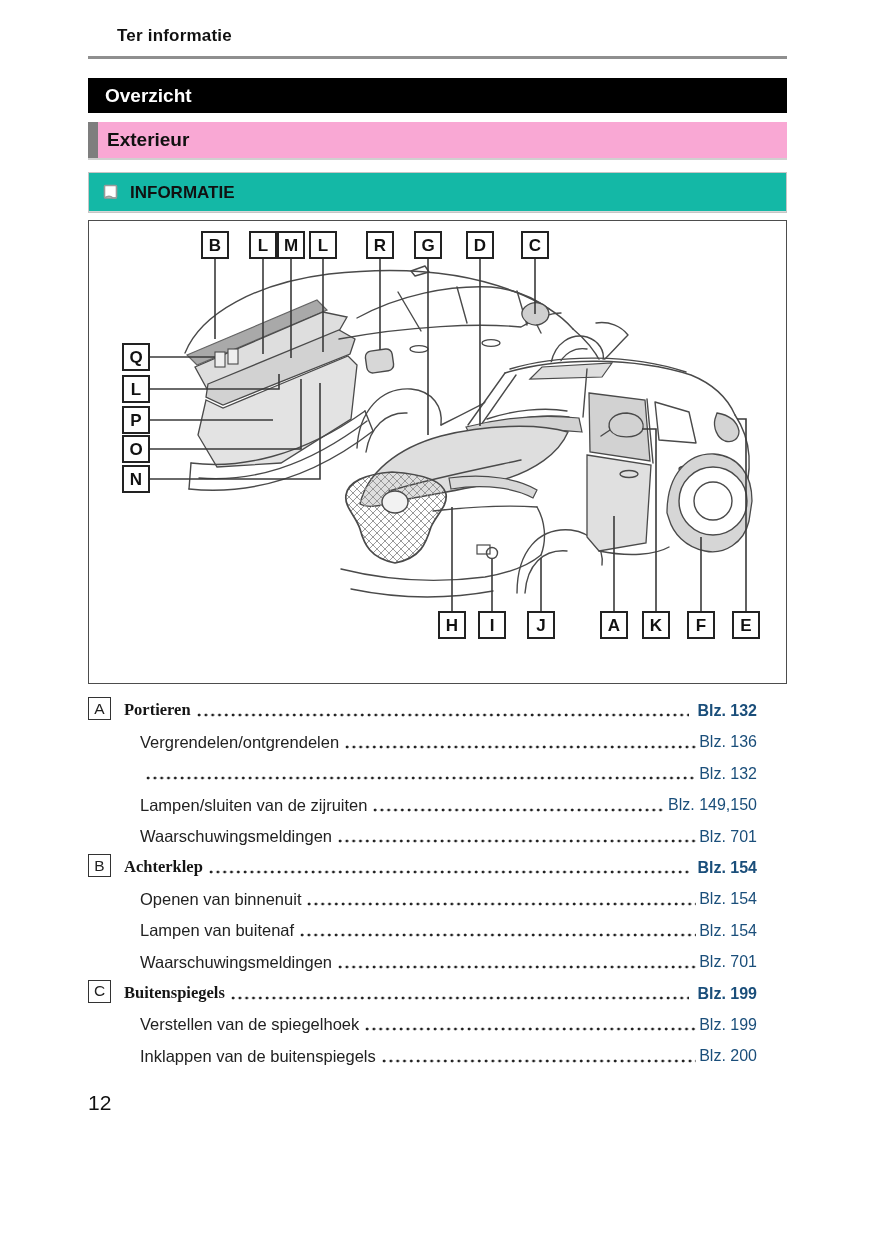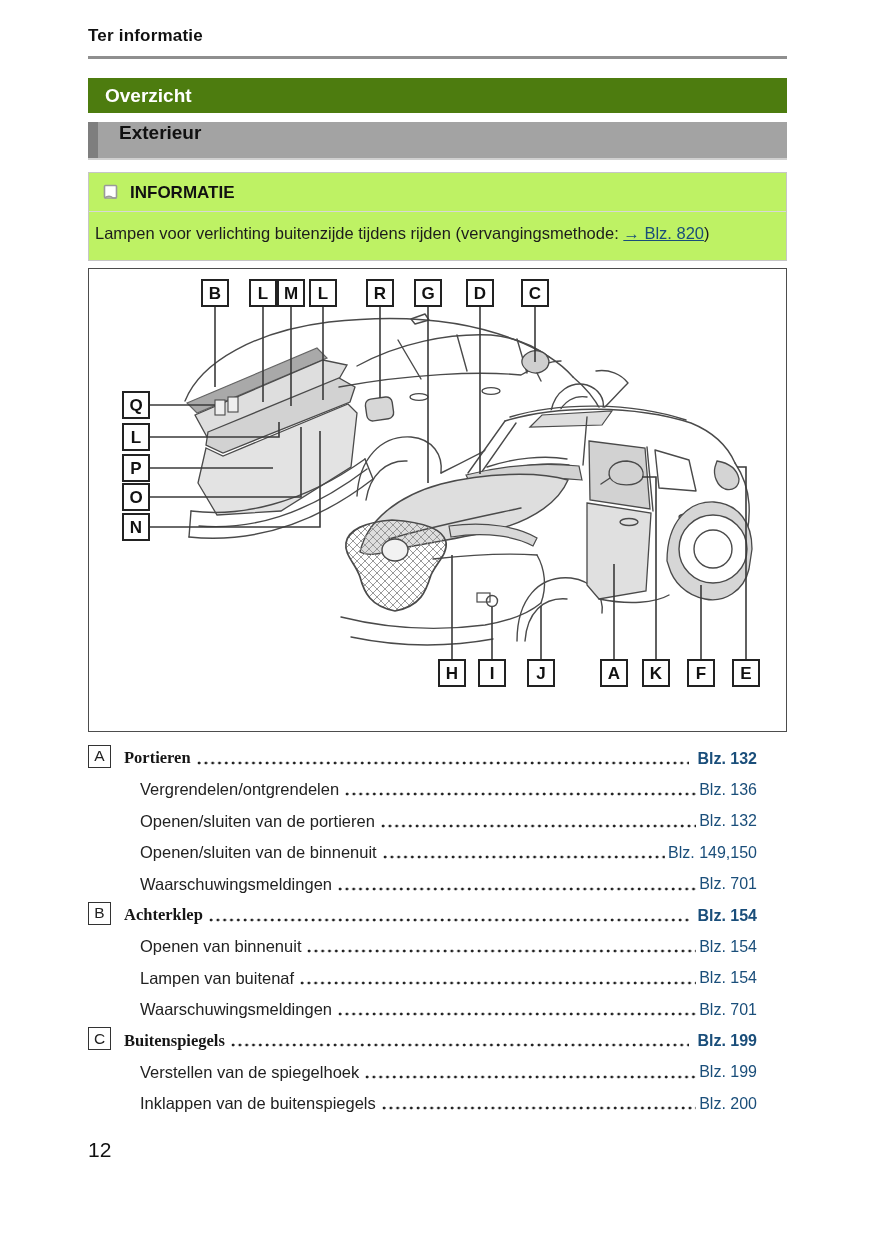--- a/index.html
+++ b/index.html
@@ -4,31 +4,31 @@
 <style>
   * { margin:0; padding:0; box-sizing:border-box; }
   html,body { background:#ffffff; }
   body {
     width:875px; height:1241px; position:relative; overflow:hidden;
     font-family:"Liberation Sans", sans-serif; color:#1a1a1a;
   }
   .content { position:absolute; left:88px; top:0; width:699px; }
 
   .doc-header { padding-top:26px; }
-  .doc-header h1 { font-size:17px; font-weight:bold; color:#111; letter-spacing:.2px; }
+  .doc-header h1 { font-size:17px; font-weight:bold; color:#111; letter-spacing:.2px;margin-left:29px; }
   .header-rule { margin-top:10px; height:3px; background:#8f8f8f; }
 
-  .banner1 { margin-top:19px; height:35px; background:#4d7c0f; display:flex; align-items:center;
+  .banner1 { margin-top:19px; height:35px; background:#000000; display:flex; align-items:center;
              padding-left:17px; }
   .banner1 span { color:#ffffff; font-size:19px; font-weight:bold; }
-  .banner2 { margin-top:9px; height:36px; background:#a3a3a3; display:flex; 
-             border-left:10px solid #7e7e7e; padding-left:21px; box-shadow:0 2px 0 rgba(120,120,120,.35); }
+  .banner2 { margin-top:9px; height:36px; background:#f9a8d4; display:flex; align-items:center;
+             border-left:10px solid #7e7e7e; padding-left:9px; box-shadow:0 2px 0 rgba(120,120,120,.35); }
   .banner2 span { color:#111; font-size:19px; font-weight:bold; }
 
-  .infobox { margin-top:14px; border:1px solid #c6c6c6; background:#bef264; }
+  .infobox { margin-top:14px; border:1px solid #c6c6c6; background:#14b8a6; }
   .infobox-head { display:flex; align-items:center; gap:9px; padding:10px 12px 8px 12px;
                   border-bottom:1px solid #d8d8d8; }
   .infobox-head .title { font-size:17px; font-weight:bold; color:#111; }
   .infobox-body { padding:9px 14px 13px 6px; font-size:16.5px; line-height:1.55; color:#1c1c1c; }
   .link-blue { color:#1a4e7a; }
 
   .figure { margin-top:7px; border:1px solid #4d4d4d; width:699px; height:464px; background:#fff; }
   .figure svg { display:block; }
   .callout-rect { fill:#ffffff; stroke:#222222; stroke-width:2; }
   .callout-letter { font-family:"Liberation Sans", sans-serif; font-size:17px; font-weight:bold; fill:#111; }
@@ -72,21 +72,20 @@
   </div>
 
   <div class="infobox">
     <div class="infobox-head">
       <svg width="20" height="20" viewBox="0 0 20 20">
         <rect x="3.5" y="2.5" width="12" height="12.5" rx="1" fill="#ffffff" stroke="#9a9a9a" stroke-width="1.6"></rect>
         <path d="M3.5 15 C6.5 12.8 9.5 12.8 12 15 L15.5 15" fill="none" stroke="#9a9a9a" stroke-width="1.6"></path>
       </svg>
       <span class="title">INFORMATIE</span>
     </div>
-    <div class="infobox-body"><span>Lampen voor verlichting buitenzijde tijdens rijden (vervangingsmethode: </span><a class="link-blue" href="#">→ Blz. 820</a><span>)</span></div>
   </div>
 
   <div class="figure">
     <svg width="697" height="462" viewBox="0 0 697 462">
       <defs>
         <pattern id="mesh" width="8" height="8" patternUnits="userSpaceOnUse">
           <path d="M0 8 L8 0 M-2 2 L2 -2 M6 10 L10 6 M0 0 L8 8 M-2 6 L2 10 M6 -2 L10 2" stroke="#8f8f8f" stroke-width="0.9"></path>
         </pattern>
       </defs>
 
@@ -310,27 +309,26 @@
       <a class="pageref bold" href="#">Blz. 132</a>
     </div>
     <div class="toc-items">
   <div class="toc-row sub">
     <span class="toc-label">Vergrendelen/ontgrendelen</span>
     <span class="leader"></span>
     <a class="pageref" href="#">Blz. 136</a>
   </div>
 
   <div class="toc-row sub">
-    <span class="toc-label">Openen/sluiten van de portieren</span>
     <span class="leader"></span>
     <a class="pageref" href="#">Blz. 132</a>
   </div>
 
   <div class="toc-row sub">
-    <span class="toc-label">Openen/sluiten van de binnenuit</span>
+    <span class="toc-label">Lampen/sluiten van de zijruiten</span>
     <span class="leader"></span>
     <a class="pageref" href="#">Blz. 149,150</a>
   </div>
 
 
   <div class="toc-row sub">
     <span class="toc-label">Waarschuwingsmeldingen</span>
     <span class="leader"></span>
     <a class="pageref" href="#">Blz. 701</a>
   </div>

